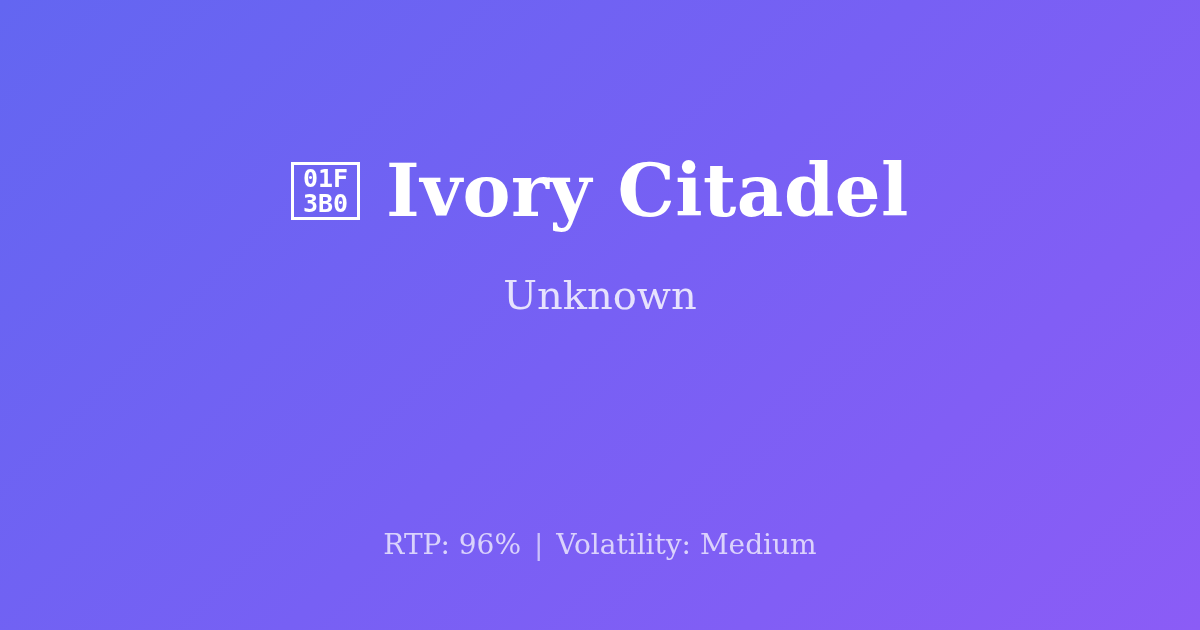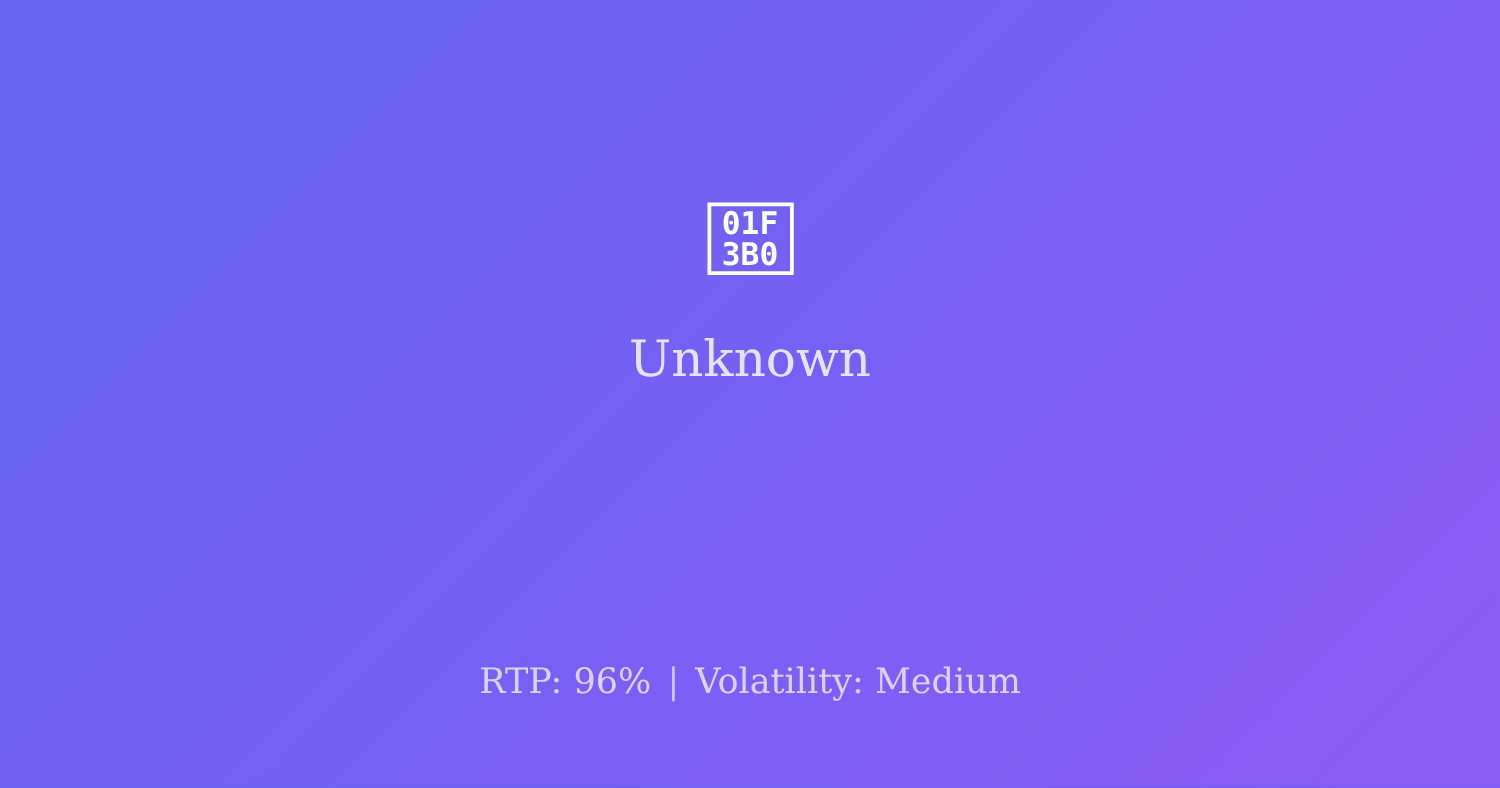--- a/index.html
+++ b/index.html
@@ -122,20 +122,21 @@
 
   <div class="hero">
 
     <div class="title-row">
 
       <span class="tofu-glyph">
         <span class="tofu-row">01F</span>
         <span class="tofu-row">3B0</span>
       </span>
 
+      <h1 class="game-title">Ivory Citadel</h1>
 
     </div>
 
     <div class="provider">Unknown</div>
 
   </div>
 
   <div class="meta-line">
     <span>RTP:</span> <span>96%</span>
     <span class="meta-sep">|</span>

